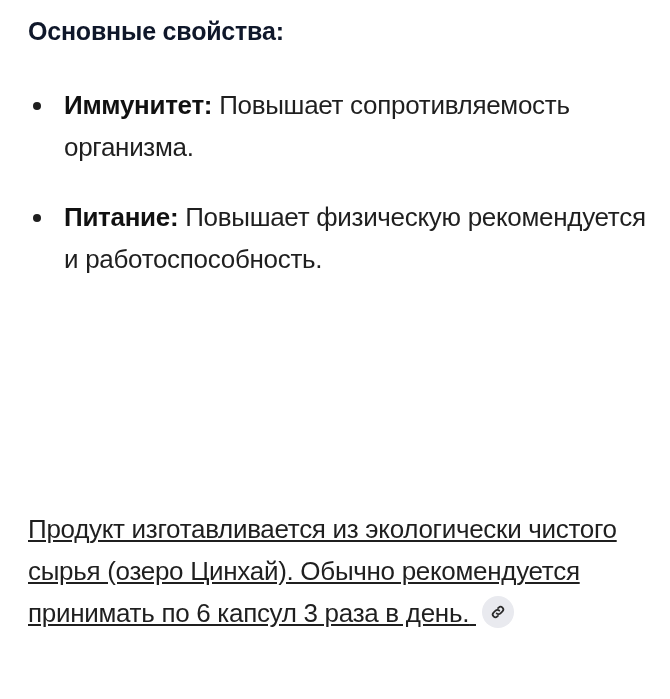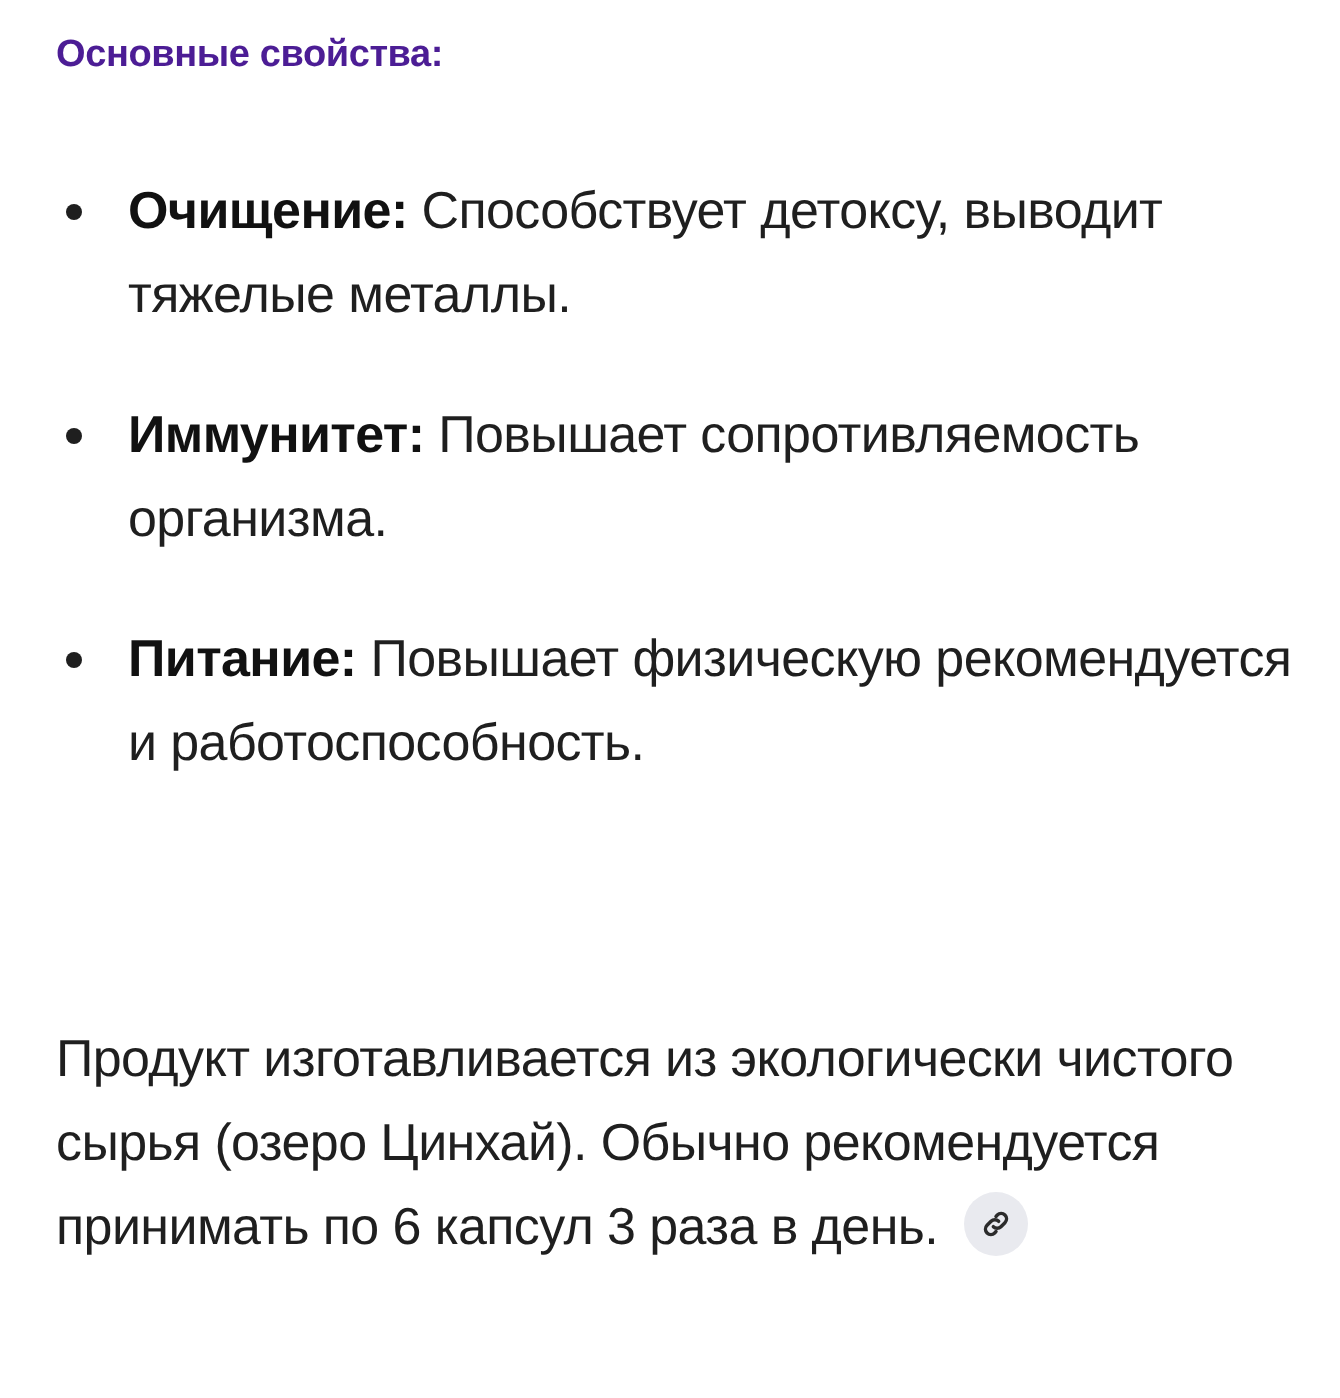--- a/index.html
+++ b/index.html
@@ -4,53 +4,49 @@
 <style>
   html, body { margin: 0; padding: 0; background: #ffffff; }
   body {
     width: 670px; height: 699px; overflow: hidden;
     font-family: "Liberation Sans", "DejaVu Sans", sans-serif;
     color: #1f1f1f;
   }
   .wrap { position: relative; padding: 0 0 0 28px; }
   .heading {
     position: absolute; left: 28px; top: 17px;
-    font-size: 19px; font-weight: bold; letter-spacing: -0.2px;
-    color: #4c1d95;
+    font-size: 25px; font-weight: bold; letter-spacing: -0.2px;
+    color: #0f172a;
     text-align: center;
   }
   .list { position: absolute; left: 28px; top: 84px; margin: 0; padding: 0; list-style: none; width: 630px; }
   .item { position: relative; padding-left: 36px; font-size: 26px; line-height: 42px; margin-bottom: 28px; letter-spacing: -0.3px; }
   .item .bullet {
     position: absolute; left: 5px; top: 18px; width: 8px; height: 8px;
     border-radius: 50%; background: #1f1f1f;
   }
   .item b { font-weight: bold; color: #111; }
   .para {
     position: absolute; left: 28px; top: 508px; width: 630px;
-    font-size: 26px; line-height: 42px; letter-spacing: -0.3px; margin: 0;
+    font-size: 26px; line-height: 42px; letter-spacing: -0.3px; margin: 0; text-decoration: underline;
   }
   .cite {
     display: inline-flex; align-items: center; justify-content: center;
     width: 32px; height: 32px; border-radius: 50%; background: #e9eaef;
     vertical-align: middle; margin-left: 6px; position: relative; top: -3px;
   }
   .cite svg { width: 16px; height: 16px; }
 </style>
 </head>
 <body>
 
 <div class="wrap">
   <div class="heading">Основные свойства:</div>
 
   <ul class="list">
-    <li class="item">
-      <span class="bullet"></span>
-      <b>Очищение:</b><span> Способствует детоксу, выводит тяжелые металлы.</span>
-    </li>
     <li class="item">
       <span class="bullet"></span>
       <b>Иммунитет:</b><span> Повышает сопротивляемость организма.</span>
     </li>
     <li class="item">
       <span class="bullet"></span>
       <b>Питание:</b><span> Повышает физическую рекомендуется и работоспособность.</span>
     </li>
   </ul>
 

